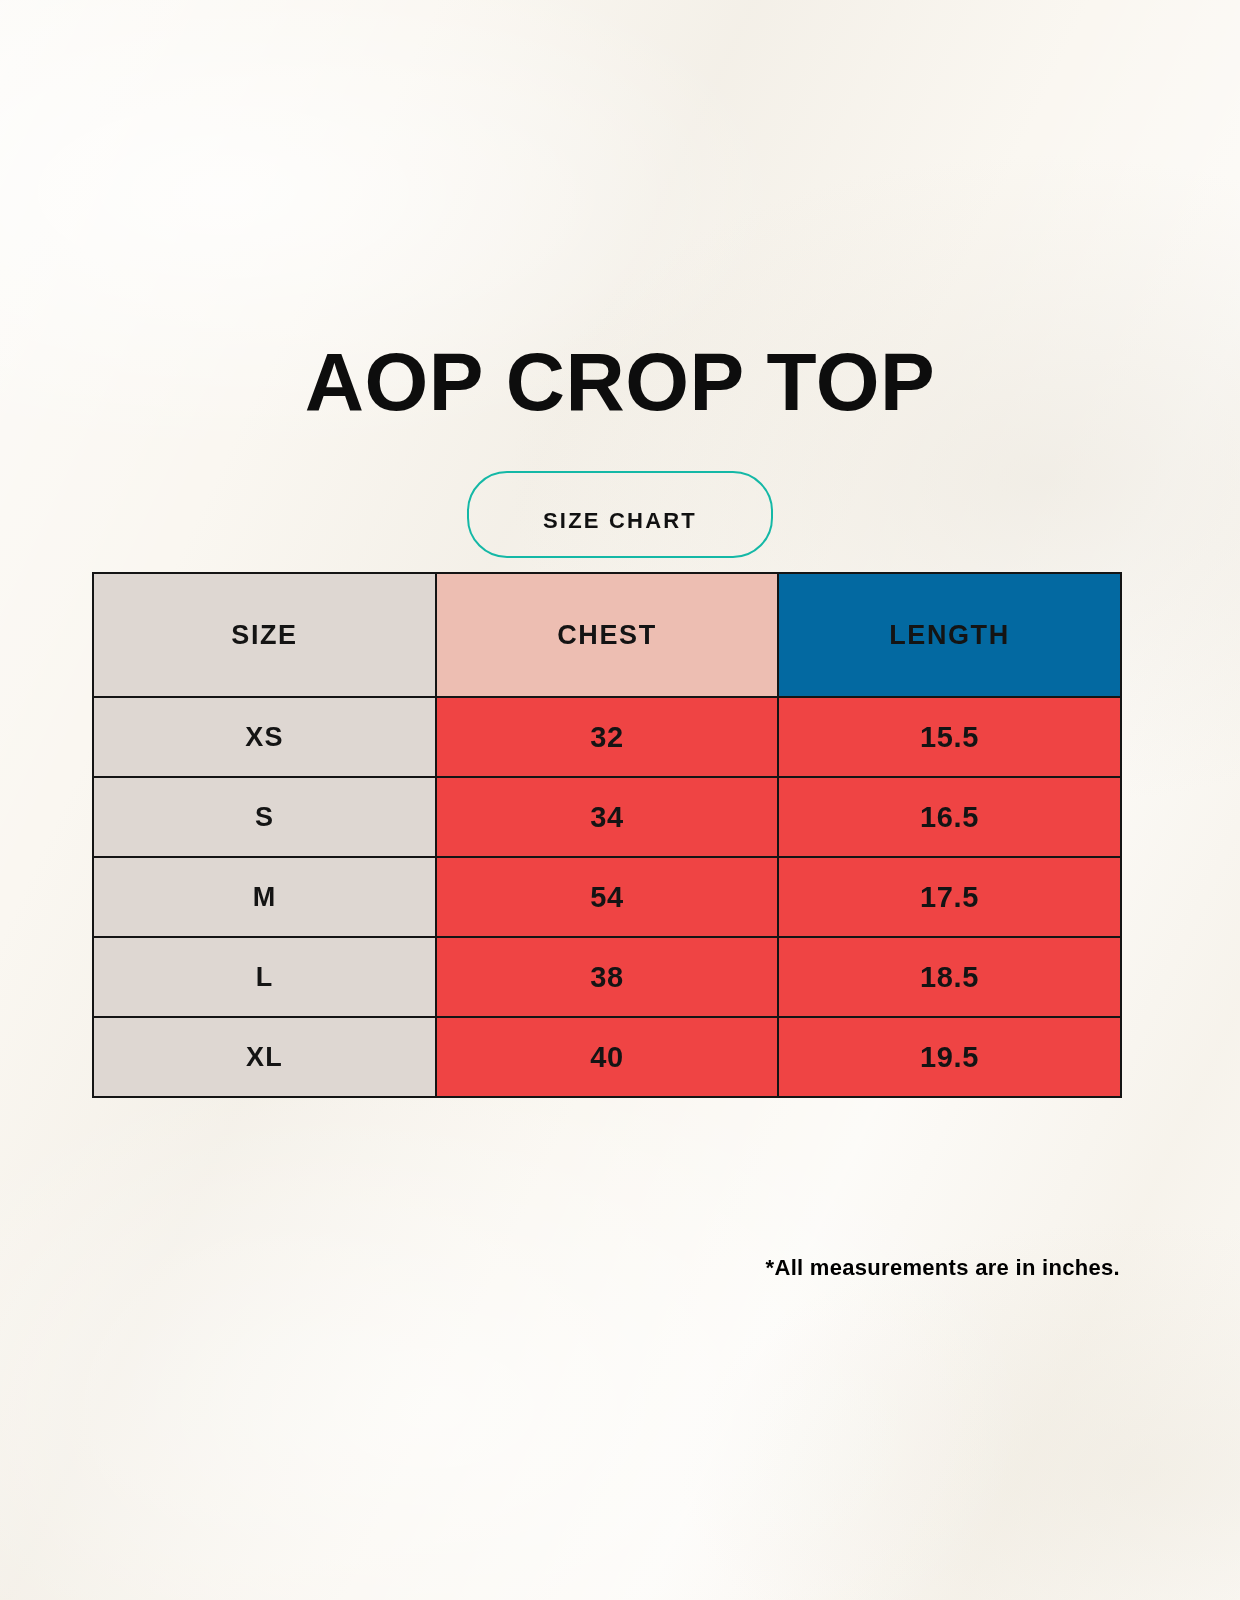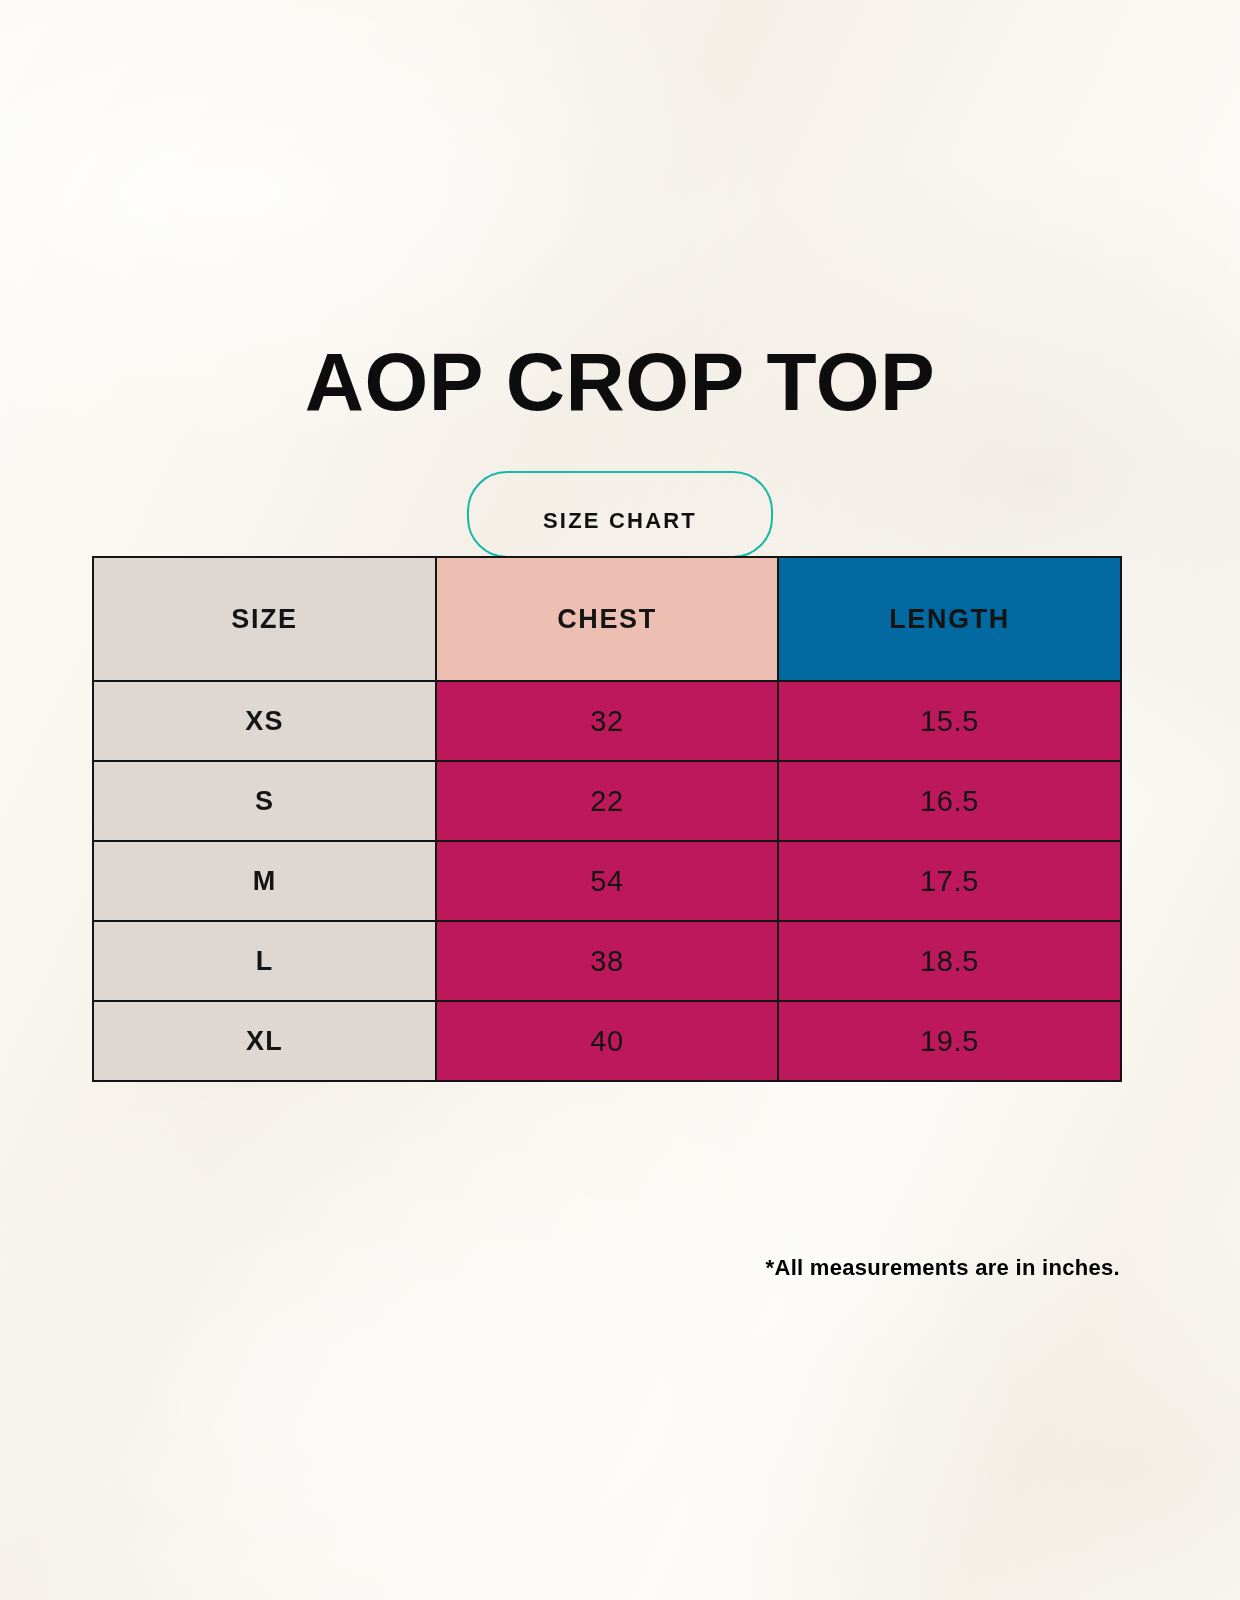--- a/index.html
+++ b/index.html
@@ -81,21 +81,21 @@
     letter-spacing: 2.2px;
     color: #111111;
     background: transparent;
     white-space: nowrap;
   }
 
   
   .table {
     position: absolute;
     left: 92px;
-    top: 556px;
+    top: 572px;
     width: 1028px;
     border-collapse: collapse;
     table-layout: fixed;
   }
   .table th, .table td {
     border: 2px solid #141414;
     text-align: center;
     vertical-align: middle;
     color: #141414;
   }
@@ -118,23 +118,23 @@
   .table tbody td {
     height: 80px;
   }
   .cell-size {
     background-color: #ded7d2;
     font-size: 27px;
     font-weight: 700;
     letter-spacing: 1.2px;
   }
   .cell-value {
-    background-color: #be185d;
+    background-color: #ef4444;
     font-size: 29px;
-    font-weight: 400;
+    font-weight: 700;
     letter-spacing: 0.6px;
   }
 
   
   .footnote {
     position: absolute;
     top: 1205px;
     left: 92px;
     width: 1028px;
     text-align: right;
@@ -174,21 +174,21 @@
       </tr>
     </thead>
     <tbody>
       <tr>
         <td class="cell-size">XS</td>
         <td class="cell-value">32</td>
         <td class="cell-value">15.5</td>
       </tr>
       <tr>
         <td class="cell-size">S</td>
-        <td class="cell-value">22</td>
+        <td class="cell-value">34</td>
         <td class="cell-value">16.5</td>
       </tr>
       <tr>
         <td class="cell-size">M</td>
         <td class="cell-value">54</td>
         <td class="cell-value">17.5</td>
       </tr>
       <tr>
         <td class="cell-size">L</td>
         <td class="cell-value">38</td>

